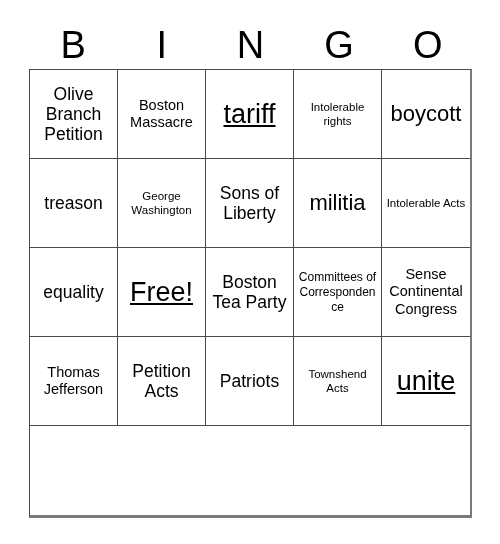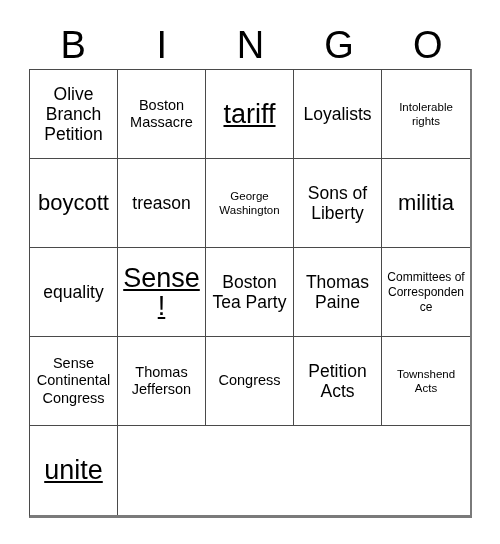--- a/index.html
+++ b/index.html
@@ -109,71 +109,68 @@
     <div class="cell">
         <span class="cell-text fs-lg">Olive Branch Petition</span>
       </div>
     <div class="cell">
         <span class="cell-text fs-md">Boston Massacre</span>
       </div>
     <div class="cell">
         <span class="cell-text fs-xxl">tariff</span>
       </div>
     <div class="cell">
-        <span class="cell-text fs-lg">Loyalists</span>
-      </div>
-    <div class="cell">
         <span class="cell-text fs-sm">Intolerable rights</span>
       </div>
 
     <div class="cell">
         <span class="cell-text fs-xl">boycott</span>
       </div>
     <div class="cell">
         <span class="cell-text fs-lg">treason</span>
       </div>
     <div class="cell">
         <span class="cell-text fs-sm">George Washington</span>
       </div>
     <div class="cell">
         <span class="cell-text fs-lg">Sons of Liberty</span>
       </div>
     <div class="cell">
         <span class="cell-text fs-xl">militia</span>
       </div>
 
     <div class="cell">
+        <span class="cell-text fs-sm">Intolerable Acts</span>
+      </div>
+    <div class="cell">
         <span class="cell-text fs-lg">equality</span>
       </div>
     <div class="cell">
-        <span class="cell-text fs-xxl">Sense!</span>
+        <span class="cell-text fs-xxl">Free!</span>
       </div>
     <div class="cell">
         <span class="cell-text fs-lg">Boston Tea Party</span>
-      </div>
-    <div class="cell">
-        <span class="cell-text fs-lg">Thomas Paine</span>
       </div>
 
     <div class="cell">
         <span class="cell-text fs-xs">Committees of Correspondence</span>
       </div>
     <div class="cell">
         <span class="cell-text fs-md">Sense Continental Congress</span>
       </div>
     <div class="cell">
         <span class="cell-text fs-md">Thomas Jefferson</span>
       </div>
     <div class="cell">
-        <span class="cell-text fs-md">Congress</span>
-      </div>
-    <div class="cell">
         <span class="cell-text fs-lg">Petition Acts</span>
       </div>
 
+    <div class="cell">
+        <span class="cell-text fs-lg">Patriots</span>
+      </div>
     <div class="cell">
         <span class="cell-text fs-sm">Townshend Acts</span>
       </div>
     <div class="cell">
         <span class="cell-text fs-xxl">unite</span>
       </div>
 
   </div>
 </div>
 

